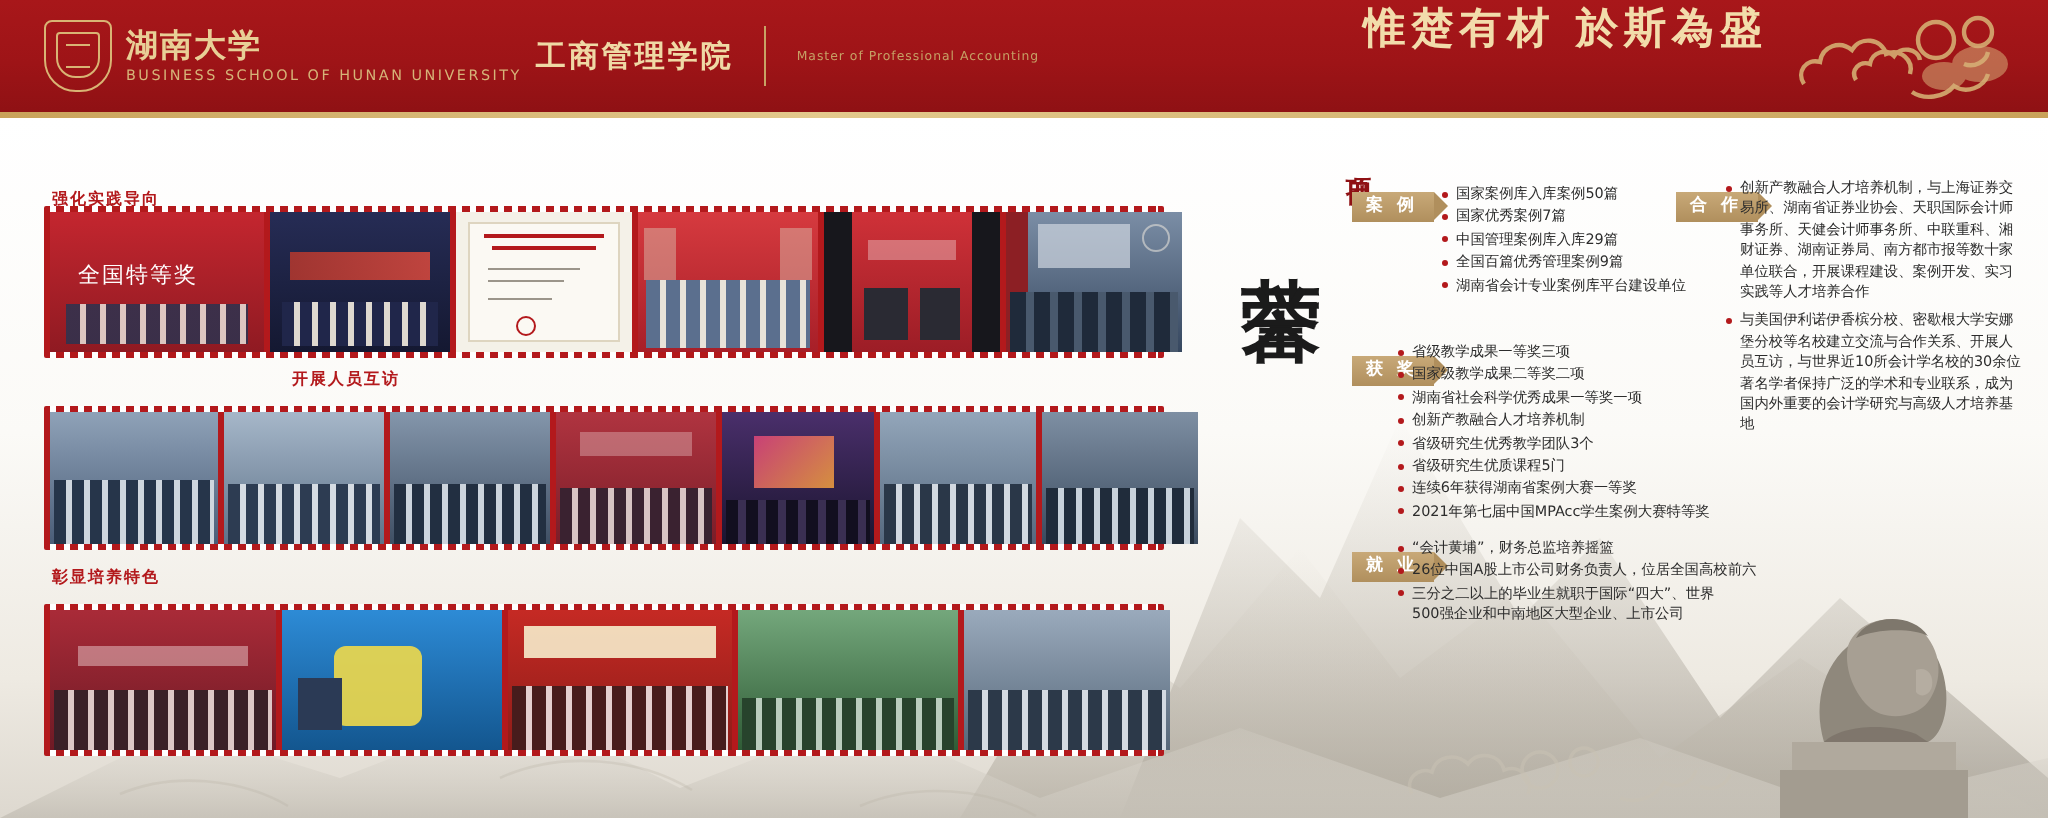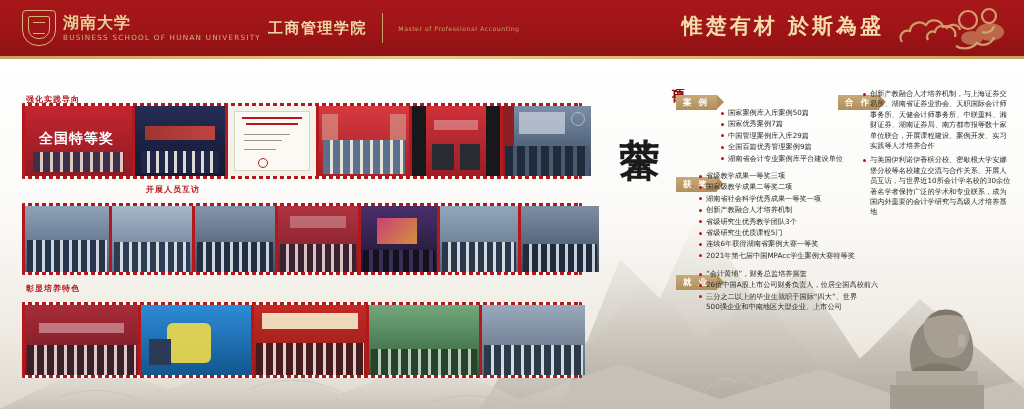--- a/index.html
+++ b/index.html
@@ -108,21 +108,21 @@
   .mpacc-sub {
     font-size: 6.2px;
     color: #c6a065;
     letter-spacing: 0.5px;
     line-height: 9px;
     white-space: nowrap;
   }
 
   .motto {
     position: absolute;
-    right: 140px; top: 12px;
+    right: 140px; top: 0;
     font-size: 21px;
     color: #f2dcab;
     letter-spacing: 3px;
     font-weight: bold;
     white-space: nowrap;
     font-family: "DejaVu Serif", "Liberation Serif", serif;
     text-align: center;
   }
   .cloud-orn {
     position: absolute;
@@ -352,21 +352,21 @@
 
   <div class="calli">
     <div class="calli-small">项目</div>
     <div class="calli-big">荣誉</div>
   </div>
 
   <div class="strip-label" style="left:26px; top:82px;margin-top:12px;">强化实践导向</div>
   <div class="strip" style="left:22px; top:103px; width:560px; height:76px;">
     <div class="photo" style="width:107px;height:70px;background:#b5202a;">
       <div style="position:absolute;left:0;top:0;right:0;bottom:0;background:linear-gradient(180deg,#c4262f,#8f1a22);"></div>
-      <div style="position:absolute;left:14px;top:24px;color:#fff;font-size:14px;font-weight:bold;letter-spacing:1px;">全国特等奖</div>
+      <div style="position:absolute;left:14px;top:24px;color:#fff;font-size:11px;font-weight:normal;letter-spacing:1px;">全国特等奖</div>
       <div style="position:absolute;left:8px;bottom:4px;right:8px;height:20px;background:repeating-linear-gradient(90deg,#2b3350 0 7px,#e9e4dc 7px 10px);opacity:.85;"></div>
     </div>
     <div class="photo" style="width:90px;height:70px;background:#1e2347;">
       <div style="position:absolute;left:0;top:0;right:0;bottom:0;background:linear-gradient(180deg,#262c55,#141831);"></div>
       <div style="position:absolute;left:10px;top:20px;right:10px;height:14px;background:linear-gradient(90deg,#c0392b,#e74c3c);opacity:.8;"></div>
       <div style="position:absolute;left:6px;bottom:3px;right:6px;height:22px;background:repeating-linear-gradient(90deg,#20264a 0 6px,#dfd9d0 6px 9px);"></div>
     </div>
     <div class="photo" style="width:88px;height:70px;background:#f4f1e8;">
       <div style="position:absolute;left:6px;top:5px;right:6px;bottom:5px;border:1px solid #ded5c0;background:#fbf9f3;"></div>
       <div style="position:absolute;left:14px;top:11px;right:14px;height:2px;background:#b3191c;"></div>
@@ -455,21 +455,21 @@
       <div style="position:absolute;left:2px;bottom:0;right:2px;height:26px;background:repeating-linear-gradient(90deg,#27432c 0 7px,#b9cdbd 7px 10px);"></div>
     </div>
     <div class="photo" style="width:103px;height:70px;background:#6d7f93;">
       <div style="position:absolute;left:0;top:0;right:0;bottom:0;background:linear-gradient(180deg,#9aaabc,#566779);"></div>
       <div style="position:absolute;left:2px;bottom:0;right:2px;height:30px;background:repeating-linear-gradient(90deg,#2c3949 0 7px,#d3dae2 7px 10px);"></div>
     </div>
   </div>
 
   <div class="section" style="left:676px; top:90px;">
     <div class="sec-head">案 例</div>
-    <ul class="sec-body" style="margin-top:19px; margin-left:22px; position:absolute; left:22px; top:-1px; width:170px;">
+    <ul class="sec-body" style="margin-top:3px; margin-left:22px; position:absolute; left:22px; top:-1px; width:170px;">
       <li>国家案例库入库案例50篇</li>
       <li>国家优秀案例7篇</li>
       <li>中国管理案例库入库29篇</li>
       <li>全国百篇优秀管理案例9篇</li>
       <li>湖南省会计专业案例库平台建设单位</li>
     </ul>
   </div>
 
   <div class="section" style="left:676px; top:172px;">
     <div class="sec-head">获 奖</div>

